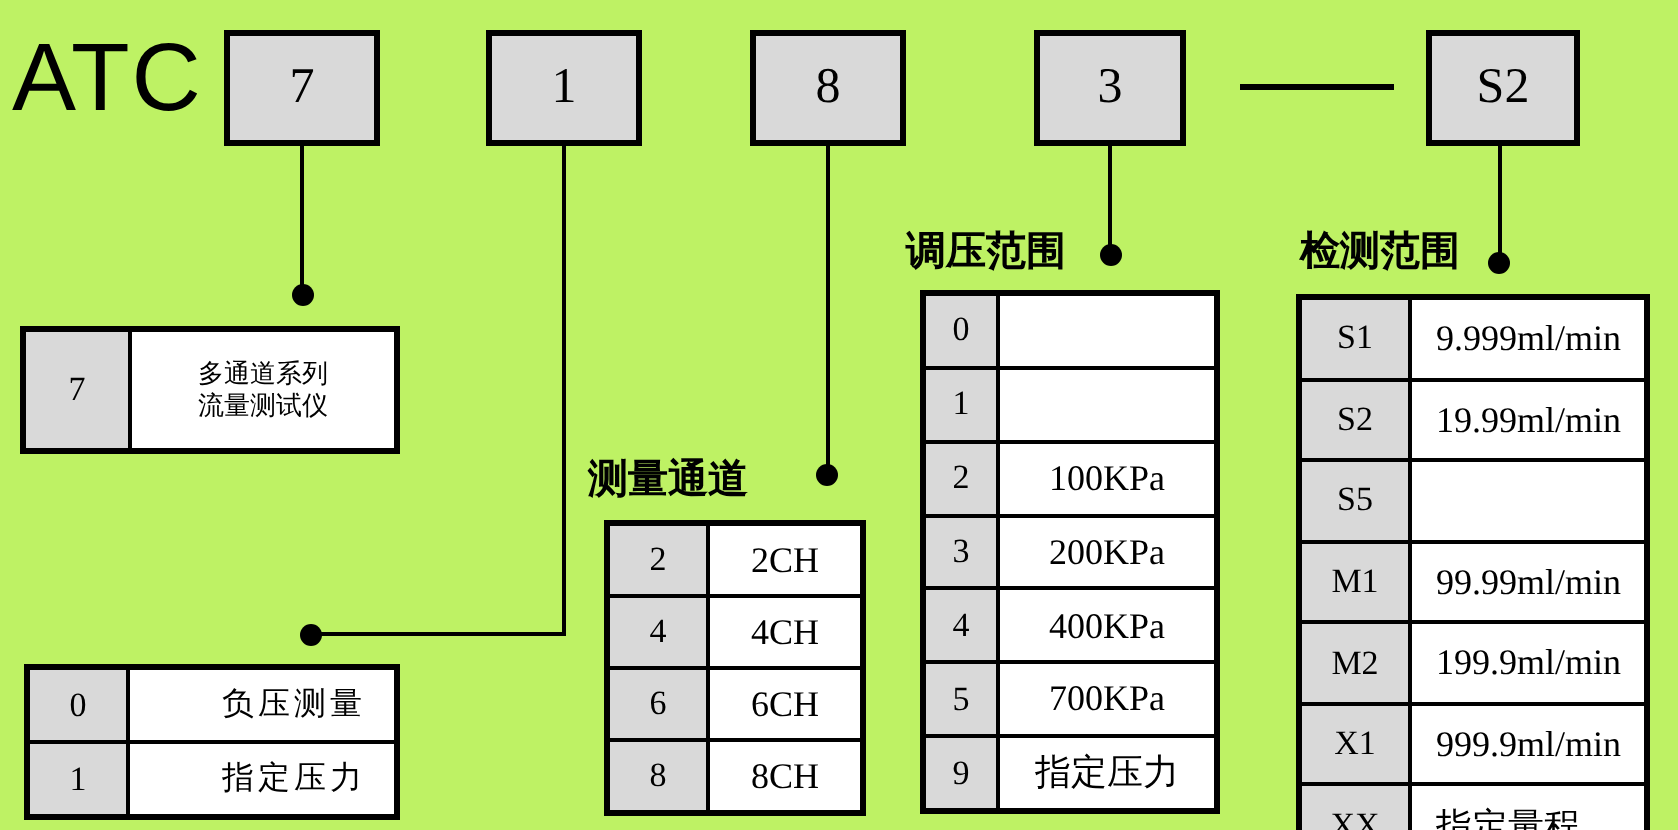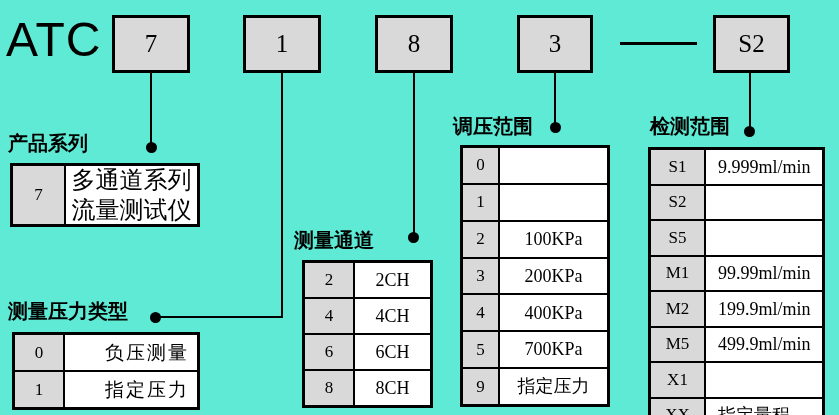--- a/index.html
+++ b/index.html
@@ -1,18 +1,18 @@
 <!DOCTYPE html>
 <html><head>
 <meta charset="utf-8">
 <style>
   html,body{margin:0;padding:0;background:#ffffff;}
   *{box-sizing:border-box;}
   .canvas{
-    position:relative;width:839px;height:415px;background:#5eead4;
+    position:relative;width:839px;height:415px;background:#bef264;
     font-family:"Liberation Serif","DejaVu Serif",serif;color:#000;overflow:hidden;
   }
   .prefix{
     position:absolute;left:6px;top:14px;font-size:48px;line-height:52px;
     font-family:"Liberation Sans","DejaVu Sans",sans-serif;letter-spacing:1px;
   }
   .codebox{
     position:absolute;top:15px;height:58px;width:78px;
     border:3px solid #000;background:#d9d9d9;
     display:flex;align-items:center;justify-content:center;
@@ -46,22 +46,22 @@
   .trow{flex:1;display:flex;border-top:2px solid #000;min-height:0;}
   .trow:first-child{border-top:none;}
   .key{
     width:var(--keyw);flex:none;background:#d9d9d9;border-right:2px solid #000;
     display:flex;align-items:center;justify-content:center;font-size:17px;
   }
   .val{
     flex:1;display:flex;align-items:center;justify-content:center;
     font-size:18px;white-space:pre-line;text-align:center;line-height:1.25;
   }
-  .t1 .val{font-size:24px;}
-  .t2 .val{font-size:19px;letter-spacing:2px;margin-left:32px;}
+  .t1 .val{font-size:13px;}
+  .t2 .val{font-size:16px;letter-spacing:2px;margin-left:32px;}
   .t5 .val{justify-content:flex-start;padding-left:12px;text-align:left;}
 </style>
 </head>
 <body>
 
 <div class="canvas">
 
   <div class="prefix">ATC</div>
 
   <div class="codebox b0">7</div>
@@ -78,22 +78,20 @@
   <div class="vline l2"></div>
   <div class="vline l3"></div>
   <div class="vline l4"></div>
 
   <div class="dot d0"></div>
   <div class="dot d1"></div>
   <div class="dot d2"></div>
   <div class="dot d3"></div>
   <div class="dot d4"></div>
 
-  <div class="ttitle ti1">产品系列</div>
-  <div class="ttitle ti2">测量压力类型</div>
   <div class="ttitle ti3">测量通道</div>
   <div class="ttitle ti4">调压范围</div>
   <div class="ttitle ti5">检测范围</div>
 
   <div class="dtable t1">
       <div class="trow">
         <div class="key">7</div>
         <div class="val">多通道系列
 流量测试仪</div>
       </div>
@@ -154,38 +152,36 @@
         <div class="val">指定压力</div>
       </div>
     </div>
   <div class="dtable t5">
       <div class="trow">
         <div class="key">S1</div>
         <div class="val">9.999ml/min</div>
       </div>
       <div class="trow">
         <div class="key">S2</div>
+        <div class="val">19.99ml/min</div>
       </div>
       <div class="trow">
         <div class="key">S5</div>
       </div>
       <div class="trow">
         <div class="key">M1</div>
         <div class="val">99.99ml/min</div>
       </div>
       <div class="trow">
         <div class="key">M2</div>
         <div class="val">199.9ml/min</div>
       </div>
       <div class="trow">
-        <div class="key">M5</div>
-        <div class="val">499.9ml/min</div>
-      </div>
-      <div class="trow">
         <div class="key">X1</div>
+        <div class="val">999.9ml/min</div>
       </div>
       <div class="trow">
         <div class="key">XX</div>
         <div class="val">指定量程</div>
       </div>
     </div>
 
 </div>
 
 </body></html>

